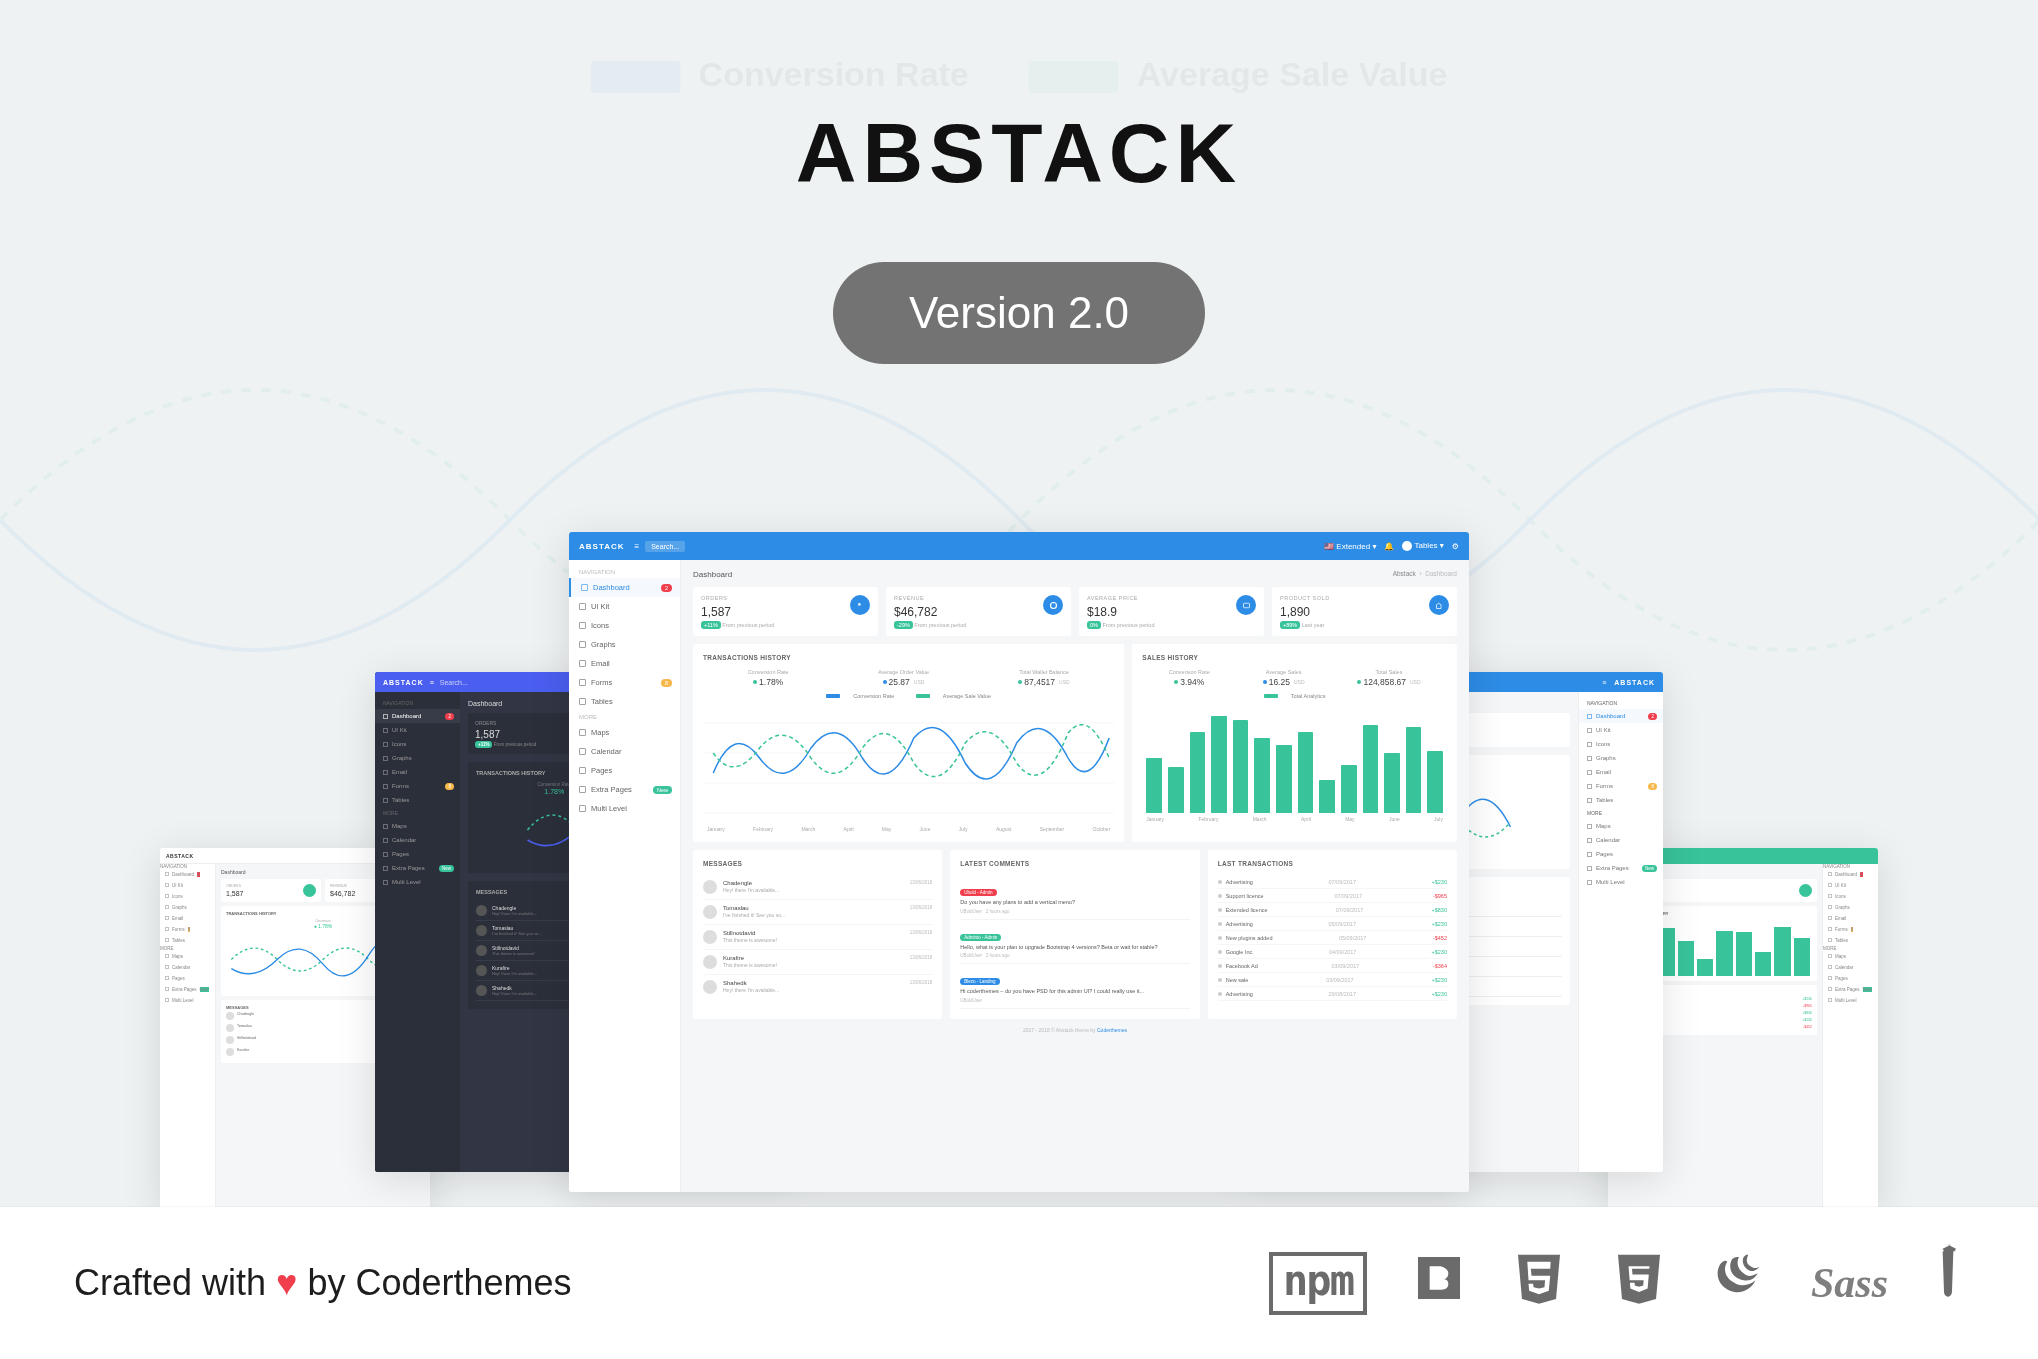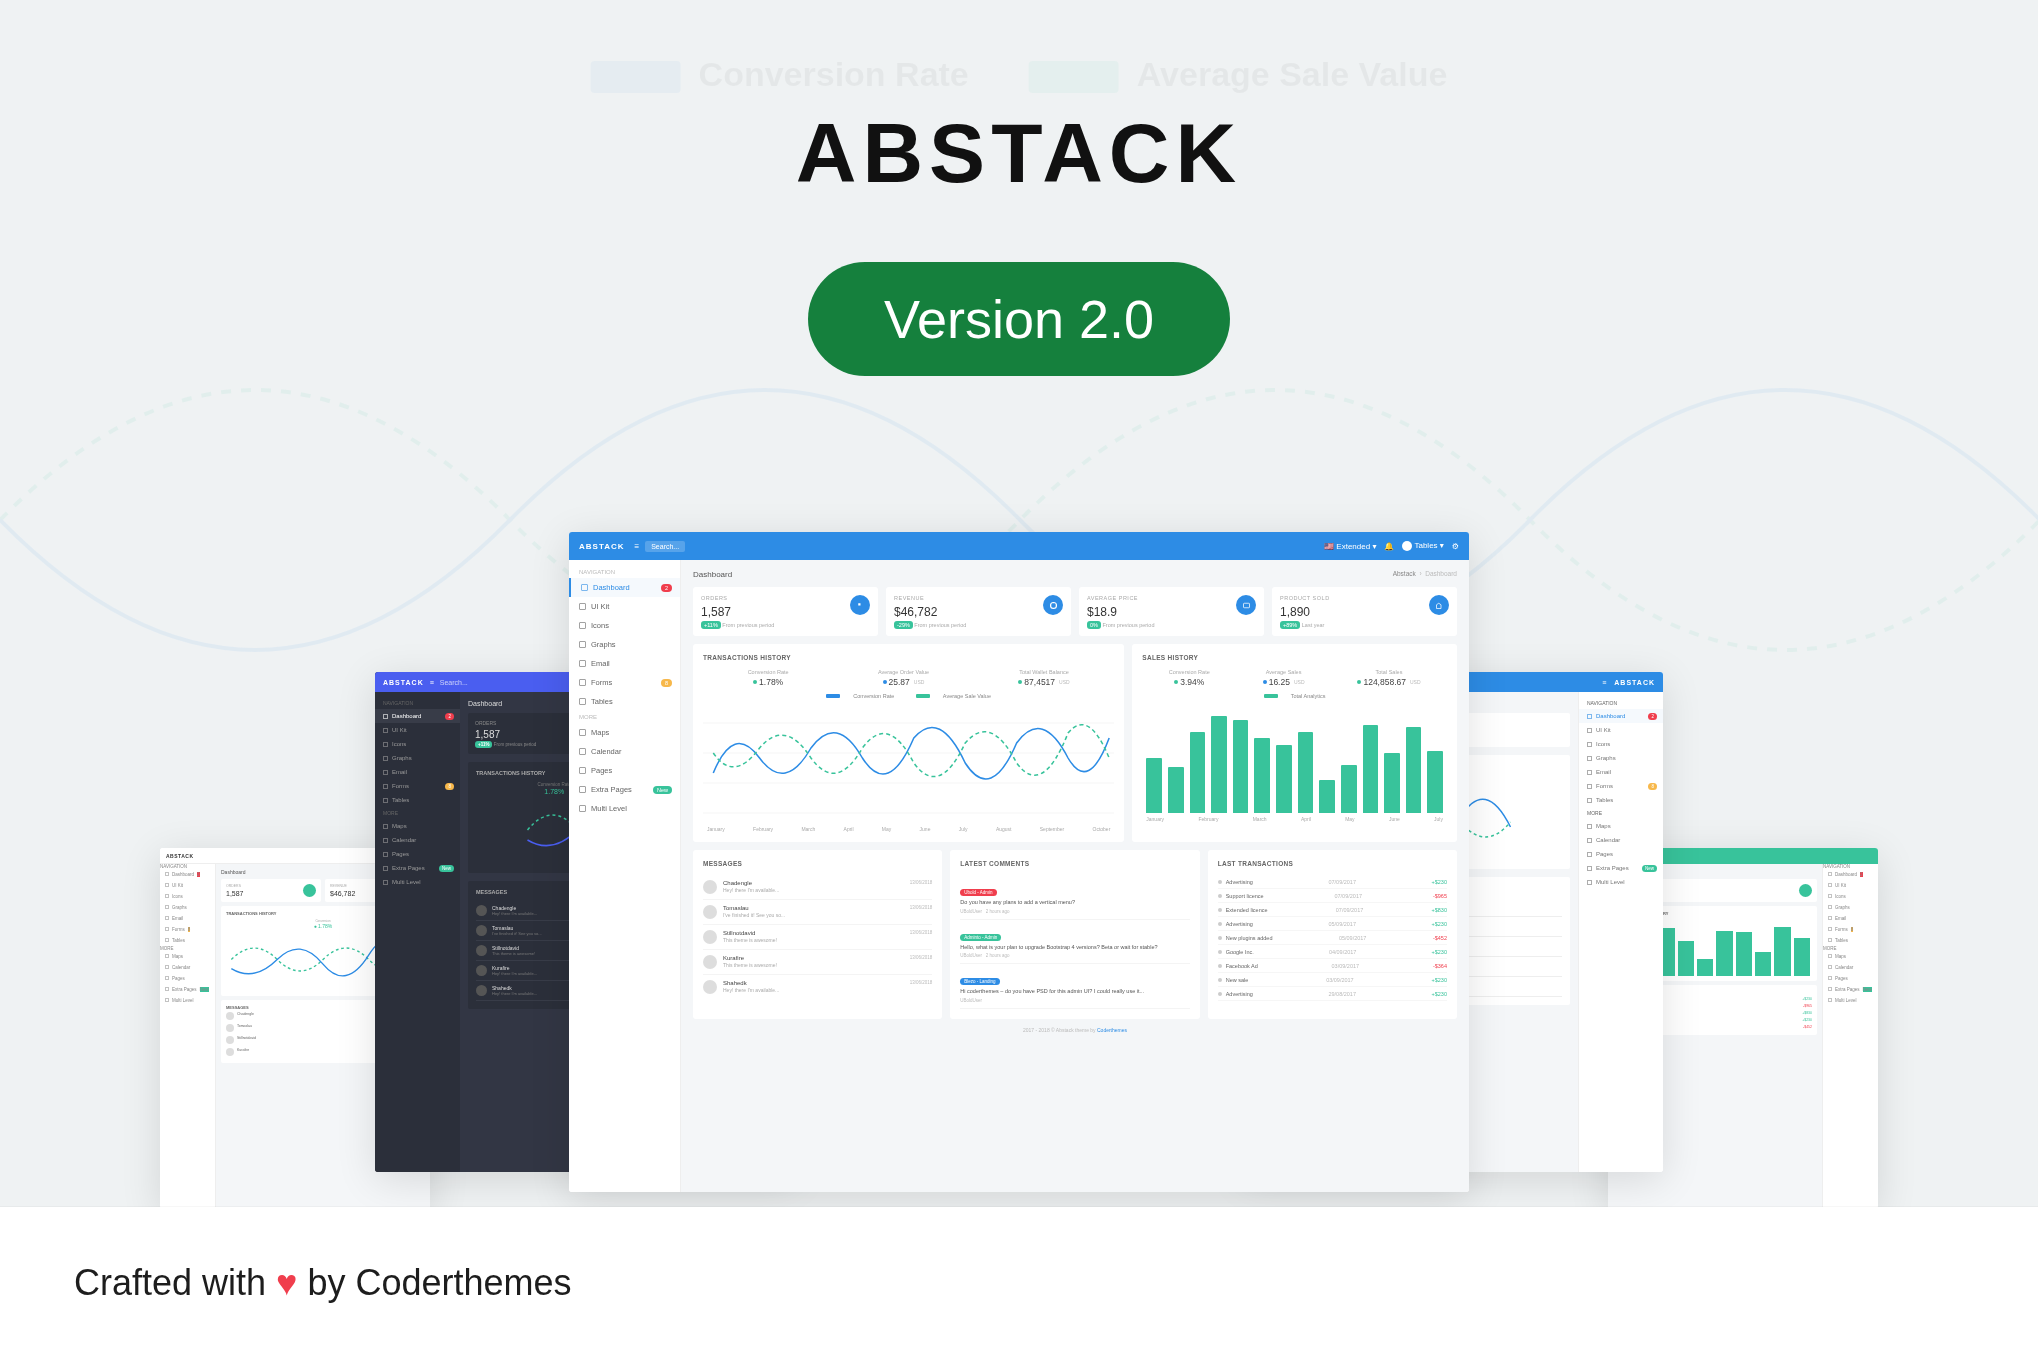--- a/index.html
+++ b/index.html
@@ -47,23 +47,23 @@
 .hero .subtitle {
   font-size: 48px;
   color: #7a7f88;
   margin-top: 26px;
   font-weight: 400;
 }
 .version-badge {
   display: inline-block;
   margin-top: 60px;
   padding: 26px 76px;
-  background: #15803d;
+  background: #737373;
   color: #fff;
-  font-size: 54px;
+  font-size: 44px;
   font-weight: 500;
   border-radius: 999px;
 }
 
 
 .cluster { position: absolute; top: 532px; left: 0; width: 100%; height: 680px; z-index: 4; }
 .shot { position: absolute; background: #fff; border-radius: 3px; box-shadow: 0 8px 40px rgba(0,0,0,0.12); overflow: hidden; }
 .shot-main { width: 900px; height: 660px; left: 569px; top: 0; z-index: 10; }
 .shot-darkA { width: 420px; height: 500px; left: 375px; top: 140px; background: #2b2f3a; z-index: 8; }
 .shot-darkB { width: 420px; height: 500px; left: 1243px; top: 140px; z-index: 8; }
@@ -1064,13 +1064,32 @@
     </div>
   </div>
 
 </div>
 
 <div class="page-footer">
   <div class="crafted">
     <span>Crafted with </span><span class="heart">♥</span><span> by Coderthemes</span>
   </div>
   <div class="sp2"></div>
+  <div class="tech-logos">
+    <span class="npm">npm</span>
+    <span><svg viewBox="0 0 24 24">
+          <path d="M3 3h18v18H3z M8 7v10h5c2 0 3-1 3-2.5s-1-2-2-2c1 0 2-1 2-2.5S14 7 12 7H8z" fill="#6b6b6b"></path>
+        </svg></span>
+    <span><svg viewBox="0 0 24 24">
+          <path d="M3 2l1.7 19L12 23l7.3-2L21 2H3zm14 6H8.5l.3 3h8l-.6 6.5L12 19l-4.2-1.5-.3-3h2l.15 1.5L12 16.5l2.35-.5.25-3H7.5L7 5h10l-.2 3z"></path>
+        </svg></span>
+    <span><svg viewBox="0 0 24 24">
+          <path d="M3 2l1.7 19L12 23l7.3-2L21 2H3zm13.5 6H9l.2 2.5h7l-.5 6L12 18l-3.7-1.5-.2-2.5h2l.1 1.2 1.8.6 1.8-.6.2-2.2H8l-.5-6h9l-.2 3z"></path>
+        </svg></span>
+    <span><svg viewBox="0 0 24 24">
+          <path d="M4 6c-3 5 0 11 6 12 4 .7 8-2 9-5-2 2-6 3-9 1-4-2-5-6-3-9C6 4 5 5 4 6zm5-2c-2 4 0 8 5 9 3 .5 5-1 6-3-2 1-4 2-6 0-3-2-3-5-2-7-1 0-2 0-3 1zm5-1c-1 2 0 5 3 6 2 .3 3-1 4-2-1 1-3 1-4 0-2-1-2-3-1-5-1 0-1 0-2 1z"></path>
+        </svg></span>
+    <span class="sass">Sass</span>
+    <span class="gulp-ico"><svg viewBox="0 0 24 50">
+          <path d="M8 5h8l-1 30c0 2-1 4-3 4s-3-2-3-4L8 5zm4-5l6 3-1 2H9l-1-2 6-3z"></path>
+        </svg></span>
+  </div>
 </div>
 
 </body></html>

